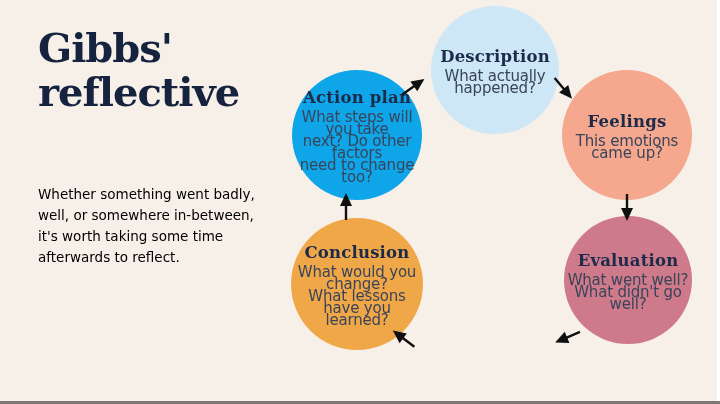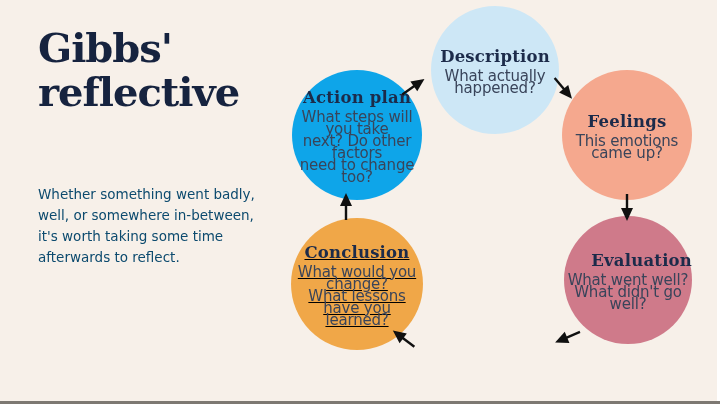--- a/index.html
+++ b/index.html
@@ -32,21 +32,21 @@
     color: #16233f;
   }
   .intro-title span { display: block; }
 
   .intro-para {
     position: absolute;
     left: 38px;
     width: 240px;
     font-size: 13.5px;
     line-height: 21px;
-    color: #0c4a6e;
+    color: #000000;
     white-space: pre-line;
   }
   .para-1 { top: 184px; }
   .para-2 { top: 277px; }
 
   
   .stage {
     position: absolute;
     border-radius: 50%;
     display: flex;
@@ -68,21 +68,21 @@
     line-height: 12px;
     letter-spacing: -0.2px;
     color: #39445a;
     white-space: pre-line;
   }
 
   .stage-description { left: 431px; top: 6px;   width: 128px; height: 128px; }
   .stage-feelings    { left: 562px; top: 70px;  width: 130px; height: 130px; }
   .stage-evaluation  { left: 564px; top: 216px; width: 128px; height: 128px; }
   .stage-analysis    { left: 430px; top: 268px; width: 128px; height: 128px; }
-  .stage-conclusion  { left: 291px; top: 218px; width: 132px; height: 132px; text-decoration: underline; }
+  .stage-conclusion  { left: 291px; top: 218px; width: 132px; height: 132px; }
   .stage-action-plan { left: 292px; top: 70px;  width: 130px; height: 130px; }
 
   
   .arrow {
     position: absolute;
     width: 30px; height: 16px;
   }
   .arrow svg { display: block; width: 30px; height: 16px; }
   .arrow-action-to-description { left: 398px; top: 79px;  transform: rotate(-35deg); }
   .arrow-description-to-feelings { left: 548px; top: 80px; transform: rotate(50deg); }
@@ -108,21 +108,21 @@
   <div class="stage stage-description" style="background: rgb(205, 231, 246);">
     <div class="stage-label">Description</div>
     <div class="stage-question">What actually happened?</div>
   </div>
 
   <div class="stage stage-feelings" style="background: rgb(245, 168, 142); text-align: center;">
     <div class="stage-label">Feelings</div>
     <div class="stage-question">This emotions came up?</div>
   </div>
 
-  <div class="stage stage-evaluation" style="background: rgb(207, 122, 138); align-items: flex-end;">
+  <div class="stage stage-evaluation" style="background: rgb(207, 122, 138);">
     <div class="stage-label">Evaluation</div>
     <div class="stage-question">What went well?
 What didn't go well?</div>
   </div>
 
 
   <div class="stage stage-conclusion" style="background: rgb(240, 167, 72);">
     <div class="stage-label">Conclusion</div>
     <div class="stage-question">What would you change?
 What lessons have you

